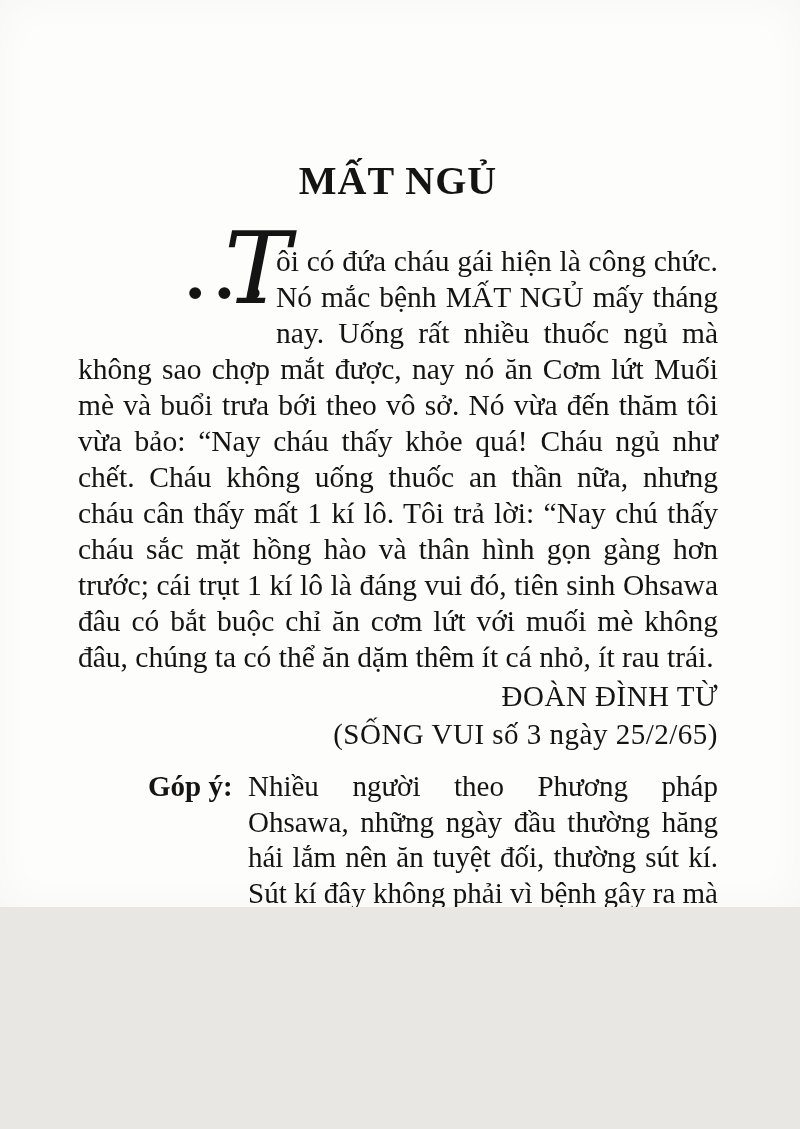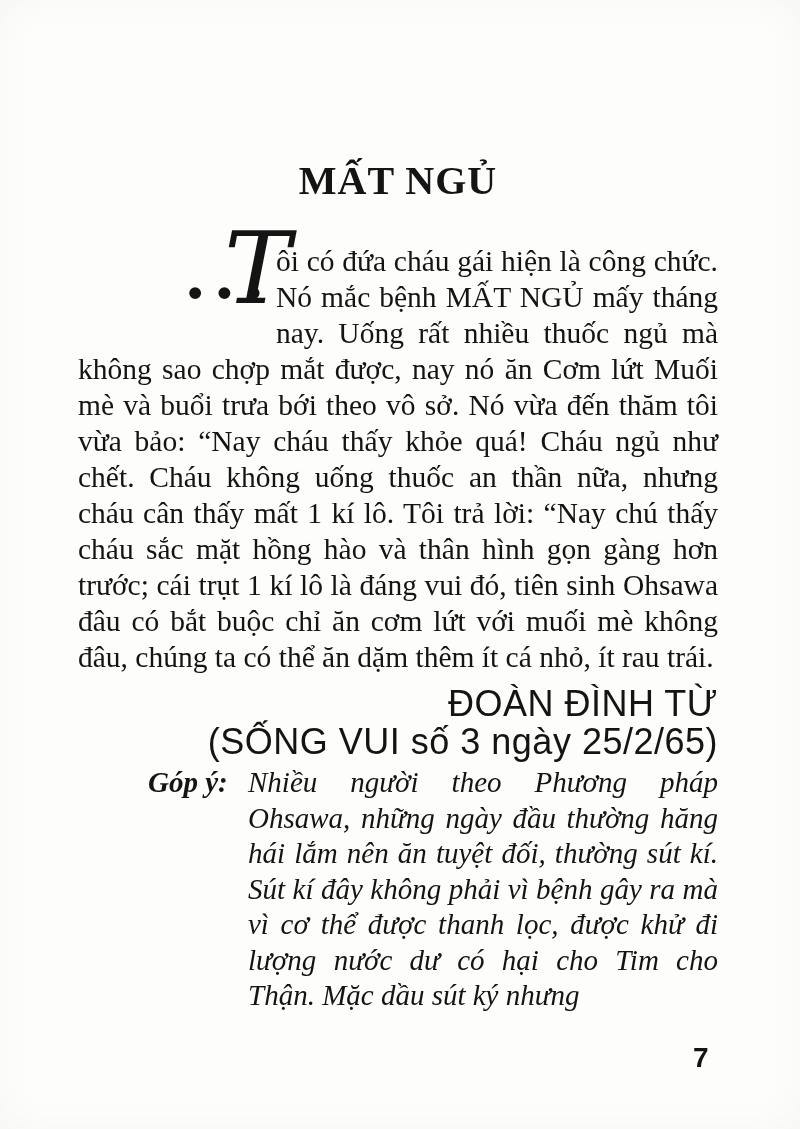--- a/index.html
+++ b/index.html
@@ -1,18 +1,18 @@
 <!DOCTYPE html>
 <html><head>
 <meta charset="utf-8">
 <style>
   html,body{margin:0;padding:0;background:#e9e7e4;}
   .page{
     position:relative;
-    width:800px;height:1129px;
+    width:800px;height:907px;
     background:#fdfdfb;
     color:#141414;
     overflow:hidden;
     box-shadow:inset 0 0 40px rgba(0,0,0,0.03);
     font-family:"Liberation Serif", serif;
   }
   .content{
     position:absolute;left:78px;top:0;width:640px;
   }
   .title{
@@ -52,37 +52,36 @@
   .dropcap-letter{
     position:absolute;
     left:146px;top:-24px;
     font-family:"DejaVu Serif", serif;
     font-style:italic;
     font-size:100px;
     line-height:1;
     font-weight:500;
   }
   .attribution{
-    margin-top:10px;
+    margin-top:2px;
     text-align:right;
-    font-family:Liberation Sans, sans-serif;
-    font-size:36px;
+    font-family:Liberation Serif, serif;
+    font-size:29px;
     line-height:38px;
     letter-spacing:0.5px;
   }
   .comment{
     position:relative;
     margin-left:170px;
-    margin-top:4px;
+    margin-top:16px;
     width:470px;
     font-size:29px;
     line-height:35.5px;
     text-align:justify;
     text-justify:inter-word;
-    font-style:italic;
   }
   .comment-label{
     position:absolute;
     left:-100px;top:0;
     font-weight:700;
     white-space:nowrap;
     text-align:left;
   }
   .page-number{
     position:absolute;

